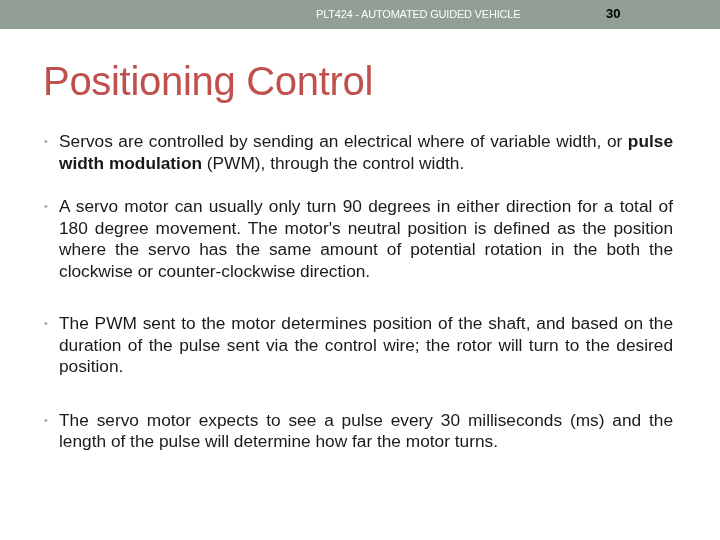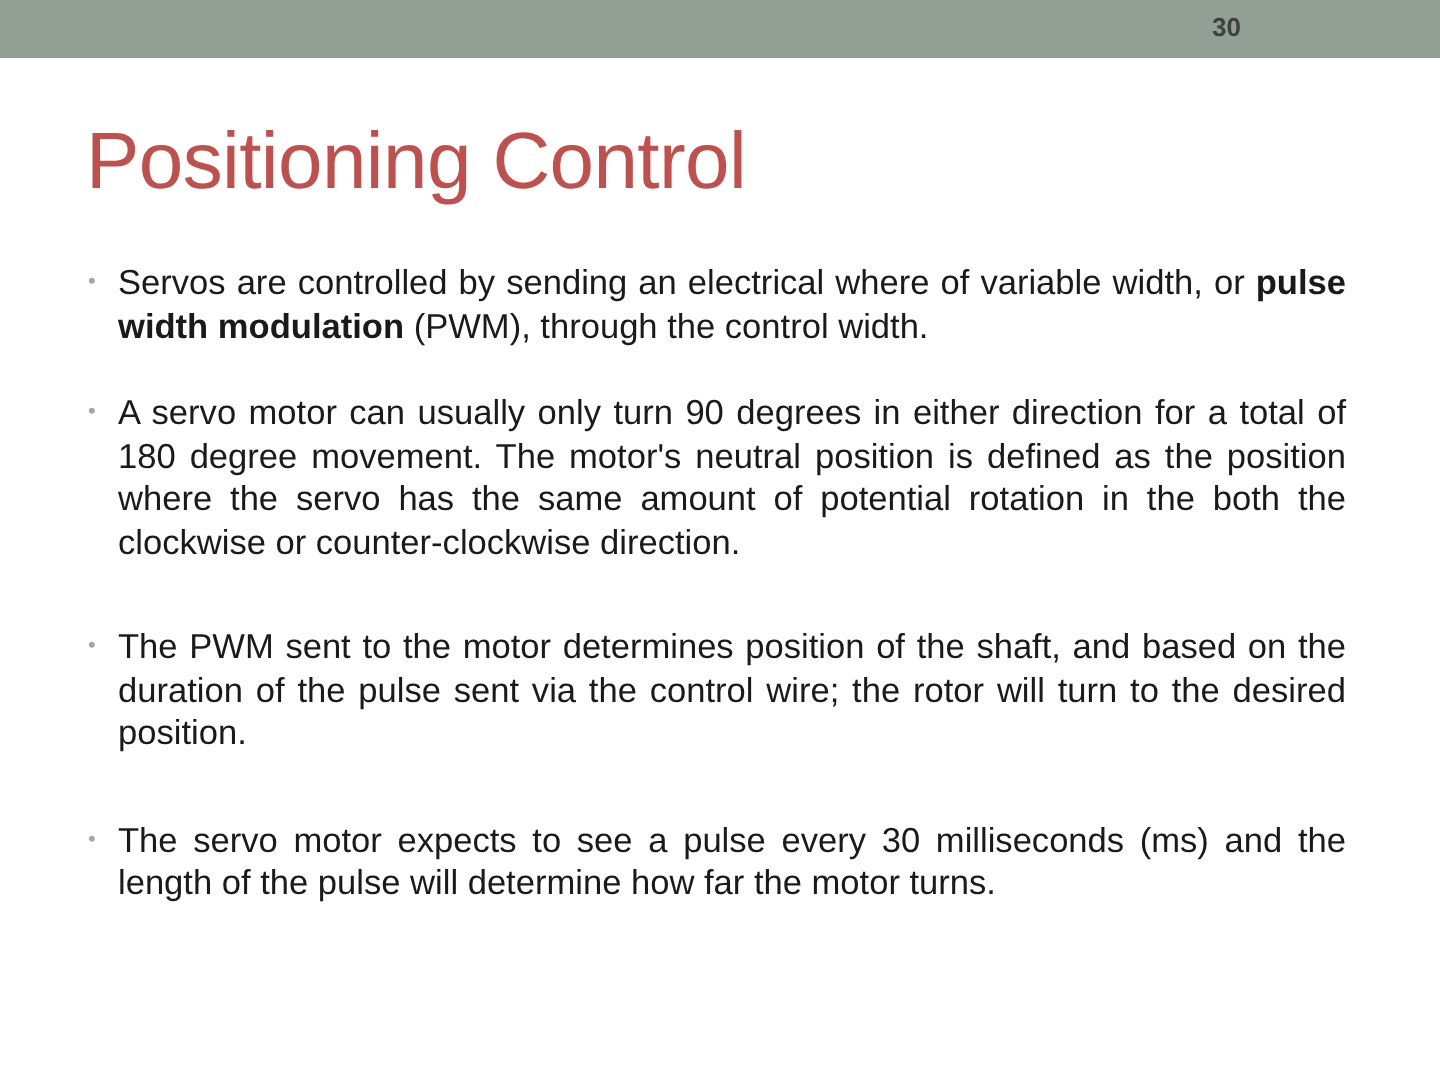--- a/index.html
+++ b/index.html
@@ -9,21 +9,21 @@
   }
   .topbar {
     position: absolute; left: 0; top: 0; width: 720px; height: 29px;
     background: #929f95;
   }
   .course {
     position: absolute; left: 316px; top: 8px; font-size: 11px; color: #ffffff;
     letter-spacing: -0.2px; white-space: nowrap;
   }
   .slide-num {
-    position: absolute; left: 606px; top: 6px; font-size: 13px; font-weight: bold; color: #404040;
+    position: absolute; left: 606px; top: 6px; font-size: 13px; font-weight: bold; color: #000000;
   }
   .title {
     position: absolute; left: 43px; top: 59px; font-size: 40px; color: #c0504d;
     white-space: nowrap; letter-spacing: -0.3px;
   }
   .bullets {
     position: absolute; left: 55px; top: 131px; width: 618px;
     margin: 0; padding: 0; list-style: none;
   }
   .bullet {
@@ -32,20 +32,21 @@
   }
   .bullet .dot {
     position: absolute; left: -11px; top: 0; color: #a6a6a6; font-size: 11px;
   }
   .bullet b { font-weight: bold; }
 </style>
 </head>
 <body>
 
 <div class="topbar">
+  <span class="course">PLT424 - AUTOMATED GUIDED VEHICLE</span>
   <span class="slide-num">30</span>
 </div>
 
 <div class="title">Positioning Control</div>
 
 <ul class="bullets">
   <li class="bullet" style="margin-bottom:22px;">
     <span class="dot">•</span>
     <span>Servos are controlled by sending an electrical where of variable width, or </span><b>pulse width modulation</b><span> (PWM), through the control width.</span>
   </li>

